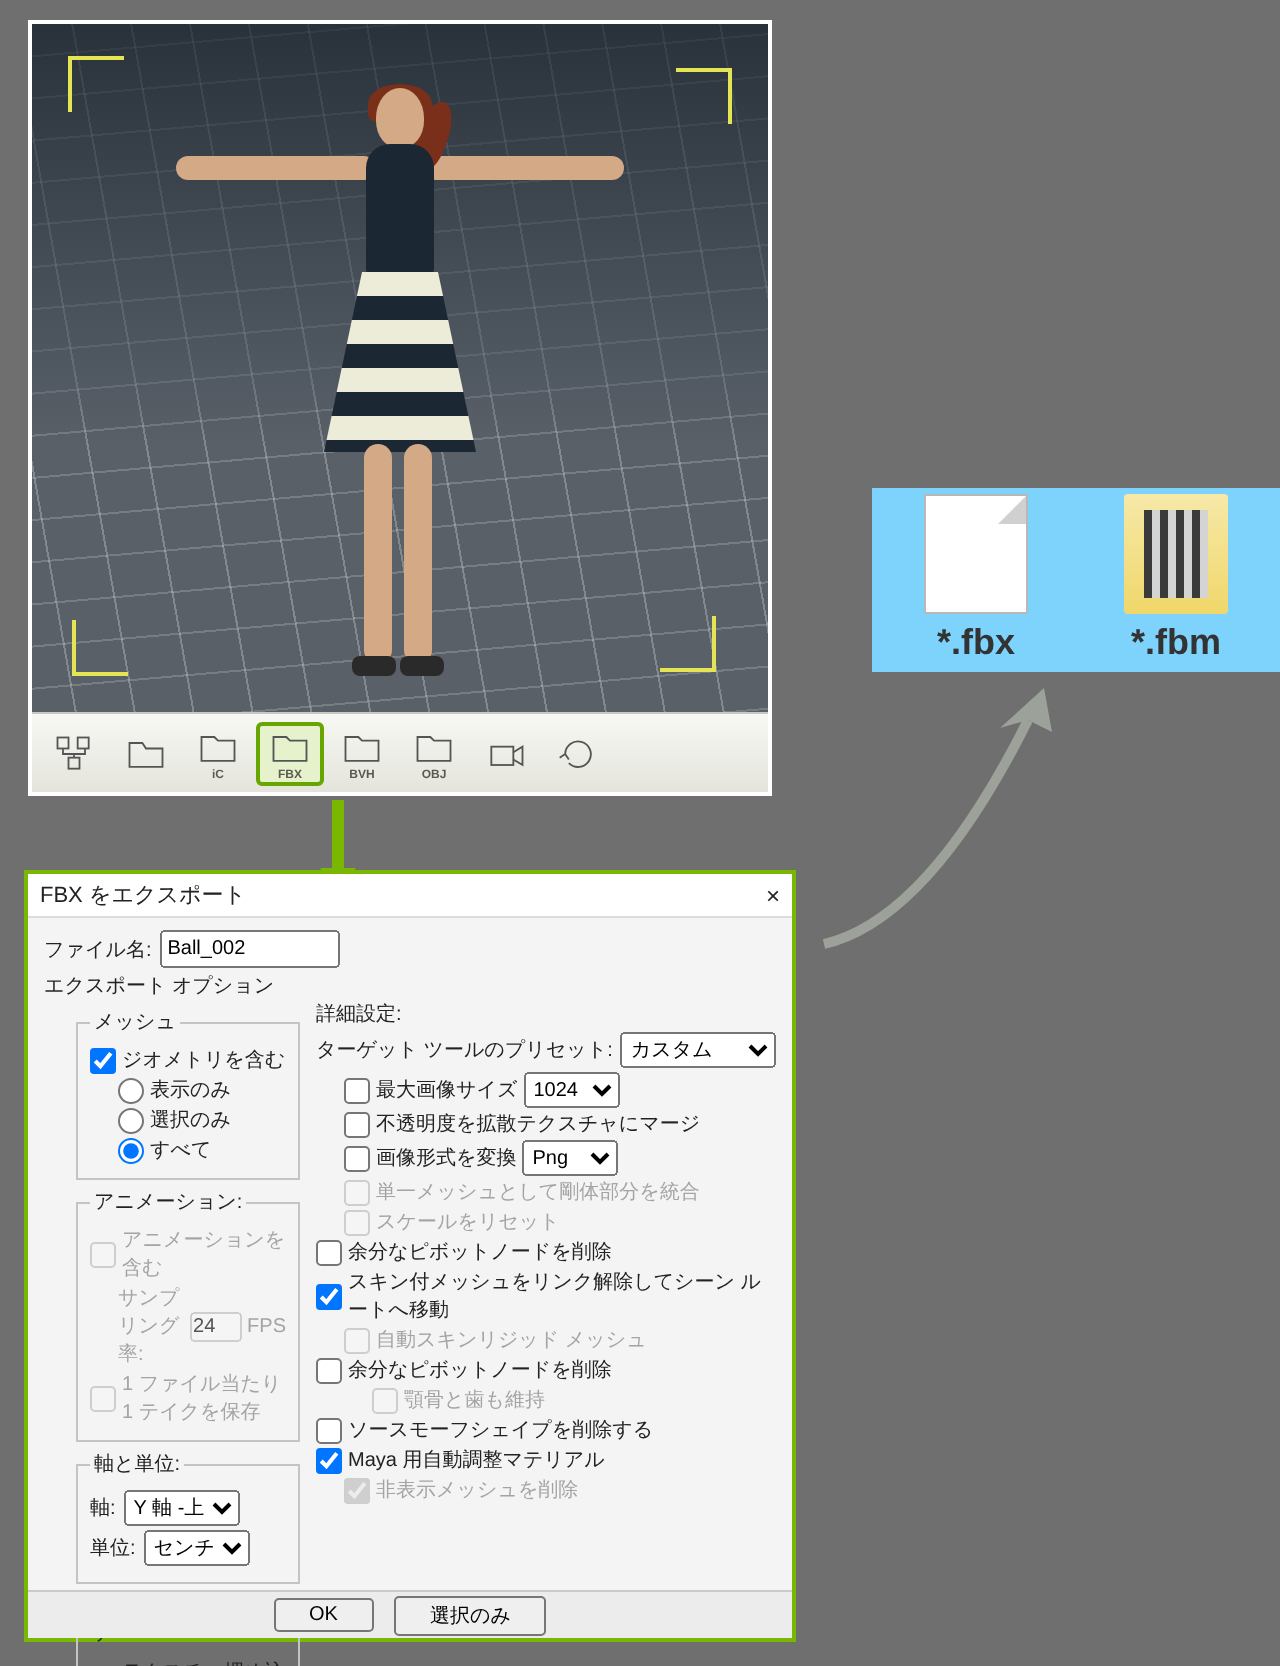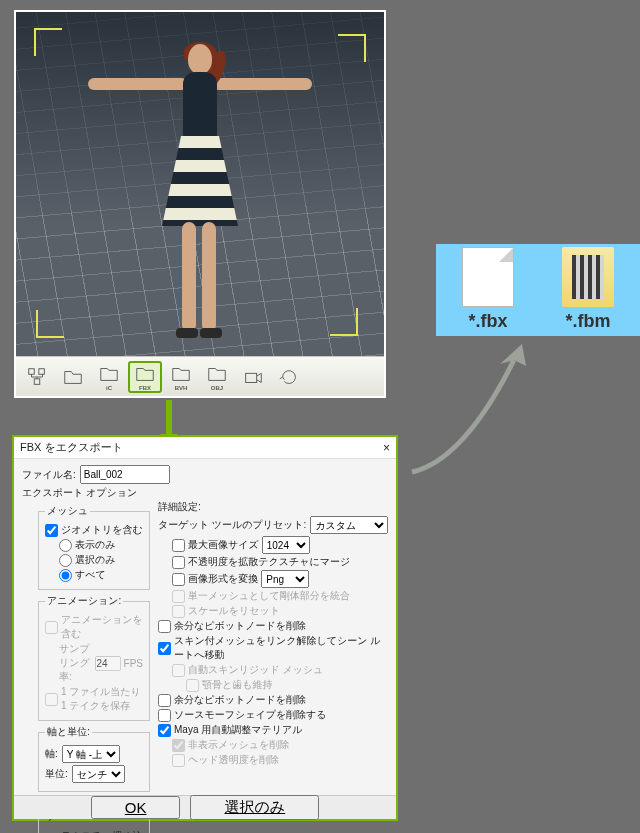--- a/index.html
+++ b/index.html
@@ -104,21 +104,21 @@
   .chk input{margin:0;}
   .chk.dis { color:#a4a4a4;}
   .indent { margin-left:14px;}
   select{ font-size:10px; height:18px;}
   .numinput{width:40px;font-size:10px;}
   .foot{
     position:absolute; left:0; bottom:0; width:100%; height:24px;
     border-top:1px solid #cacaca; background:#ececec;
     display:flex; justify-content:center; align-items:center; gap:10px;
   }
-  .foot button{ font-size:15px; padding:1px 32px;text-decoration:underline;}
+  .foot button{ font-size:10px; padding:1px 16px;}
   .savepath{font-size:10px;}
 
   
   .file-icon, .folder-icon {
     position:absolute; width:104px; height:92px; background:#7dd3fc;
     display:flex; flex-direction:column; align-items:center; justify-content:flex-end;
     padding-bottom:4px;
   }
   .file-icon{ left:436px; top:244px;}
   .folder-icon{ left:536px; top:244px;}
@@ -317,43 +317,39 @@
             <span>余分なピボットノードを削除</span>
           </div>
         <div class="chk">
             <input type="checkbox" checked="" style="">
             <span>スキン付メッシュをリンク解除してシーン ルートへ移動</span>
           </div>
         <div class="chk indent dis">
             <input type="checkbox" disabled="" style="">
             <span>自動スキンリジッド メッシュ</span>
           </div>
+        <div class="chk">
+            <input type="checkbox" style="">
+            <span>余分なピボットノードを削除</span>
+          </div>
         <div class="chk indent dis" style="margin-left:28px">
             <input type="checkbox" disabled="" style="">
             <span>顎骨と歯も維持</span>
           </div>
         <div class="chk">
             <input type="checkbox" style="">
-            <span>余分なピボットノードを削除</span>
-          </div>
-        <div class="chk">
-            <input type="checkbox" style="">
             <span>ソースモーフシェイプを削除する</span>
           </div>
         <div class="chk">
             <input type="checkbox" checked="" style="">
             <span>Maya 用自動調整マテリアル</span>
           </div>
         <div class="chk dis indent">
             <input type="checkbox" checked="" disabled="" style="">
             <span>非表示メッシュを削除</span>
-          </div>
-        <div class="chk dis indent">
-            <input type="checkbox" disabled="" style="">
-            <span>ヘッド透明度を削除</span>
           </div>
       </div>
     </div>
 
   </div>
   <div class="foot">
     <button>OK</button>
     <button>選択のみ</button>
   </div>
 </div>

